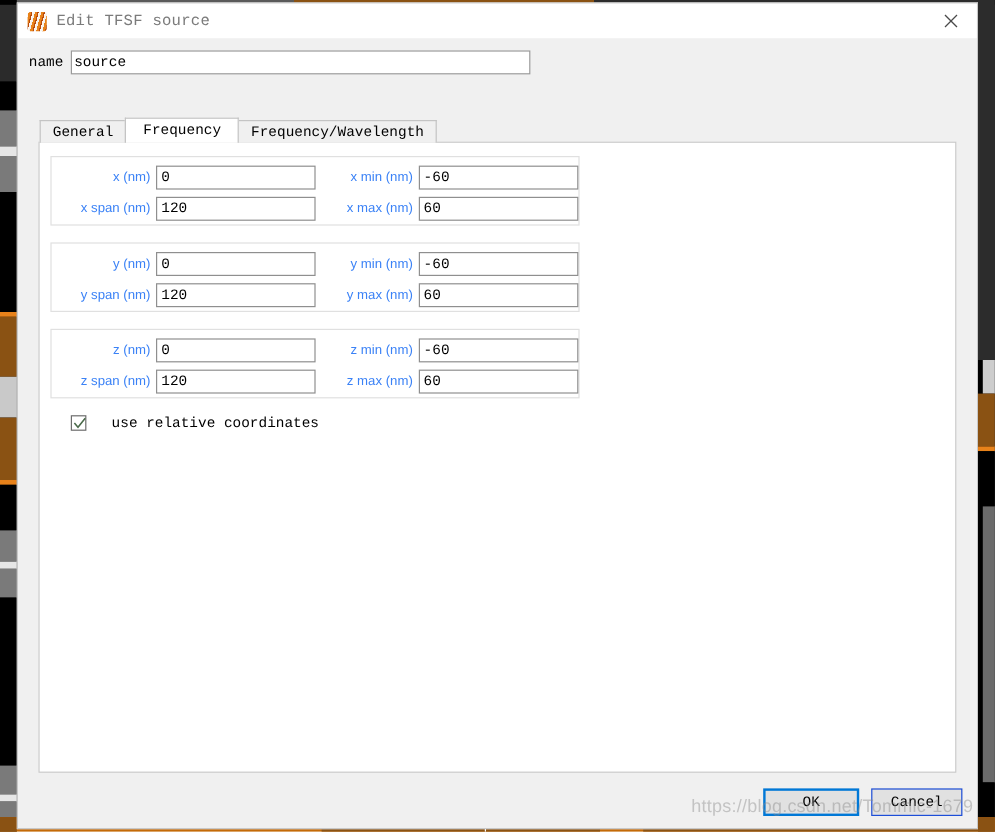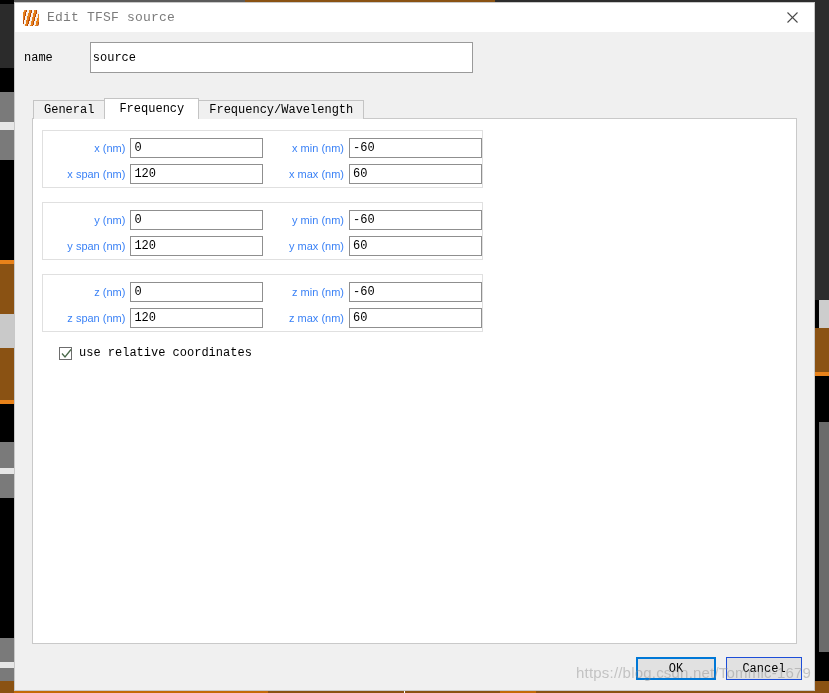--- a/index.html
+++ b/index.html
@@ -99,29 +99,28 @@
   #name-row {
     position: absolute; left: 9px; top: 10px; right: 9px;
     display: flex; align-items: center;
   }
   #name-label {
     font-size: 12px; color: #000;
     margin-right: 6px;
     font-family: "Liberation Mono", monospace;
   }
   #name-input {
-    width: 383px; height: 31px;
+    width: 383px; height: 20px;
     border: 1px solid #9a9a9a;
     background: #ffffff;
     font-size: 12px;
     font-family: "Liberation Mono", monospace;
     padding: 0 2px;
     color: #000;
     outline: none;
-    margin-left: 31px;
   }
 
   
   #tabs {
     position: absolute; left: 18px; top: 67px;
     display: flex; align-items: flex-end;
     height: 20px;
     z-index: 3;
   }
   .tab {
@@ -195,21 +194,21 @@
     color: #000;
     padding: 0 3px;
     margin-left: 5px;
     outline: none;
   }
   .fld-input.wide { width: 133px; }
 
   
   #rel-coords-row {
     position: absolute; left: 26px; top: 227px;
-    display: flex; align-items: flex-end;
+    display: flex; align-items: flex-start; gap: 14px;
   }
   #rel-coords-box {
     width: 13px; height: 13px;
     border: 1px solid #6d6d6d;
     background: #ffffff;
     position: relative;
     margin-right: 7px;
     flex: 0 0 auto;
   }
   #rel-coords-box svg { position: absolute; left: 0; top: -1px; }

